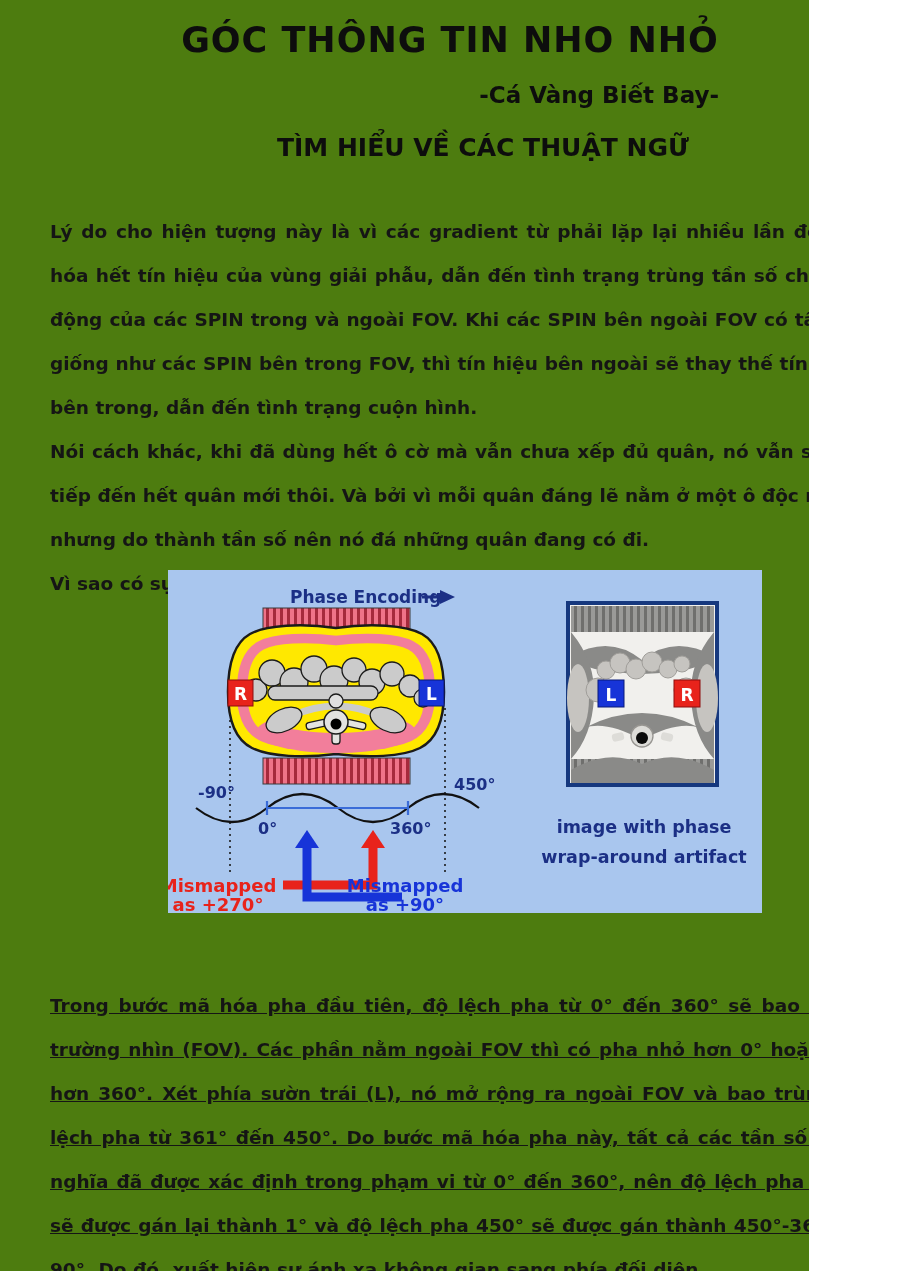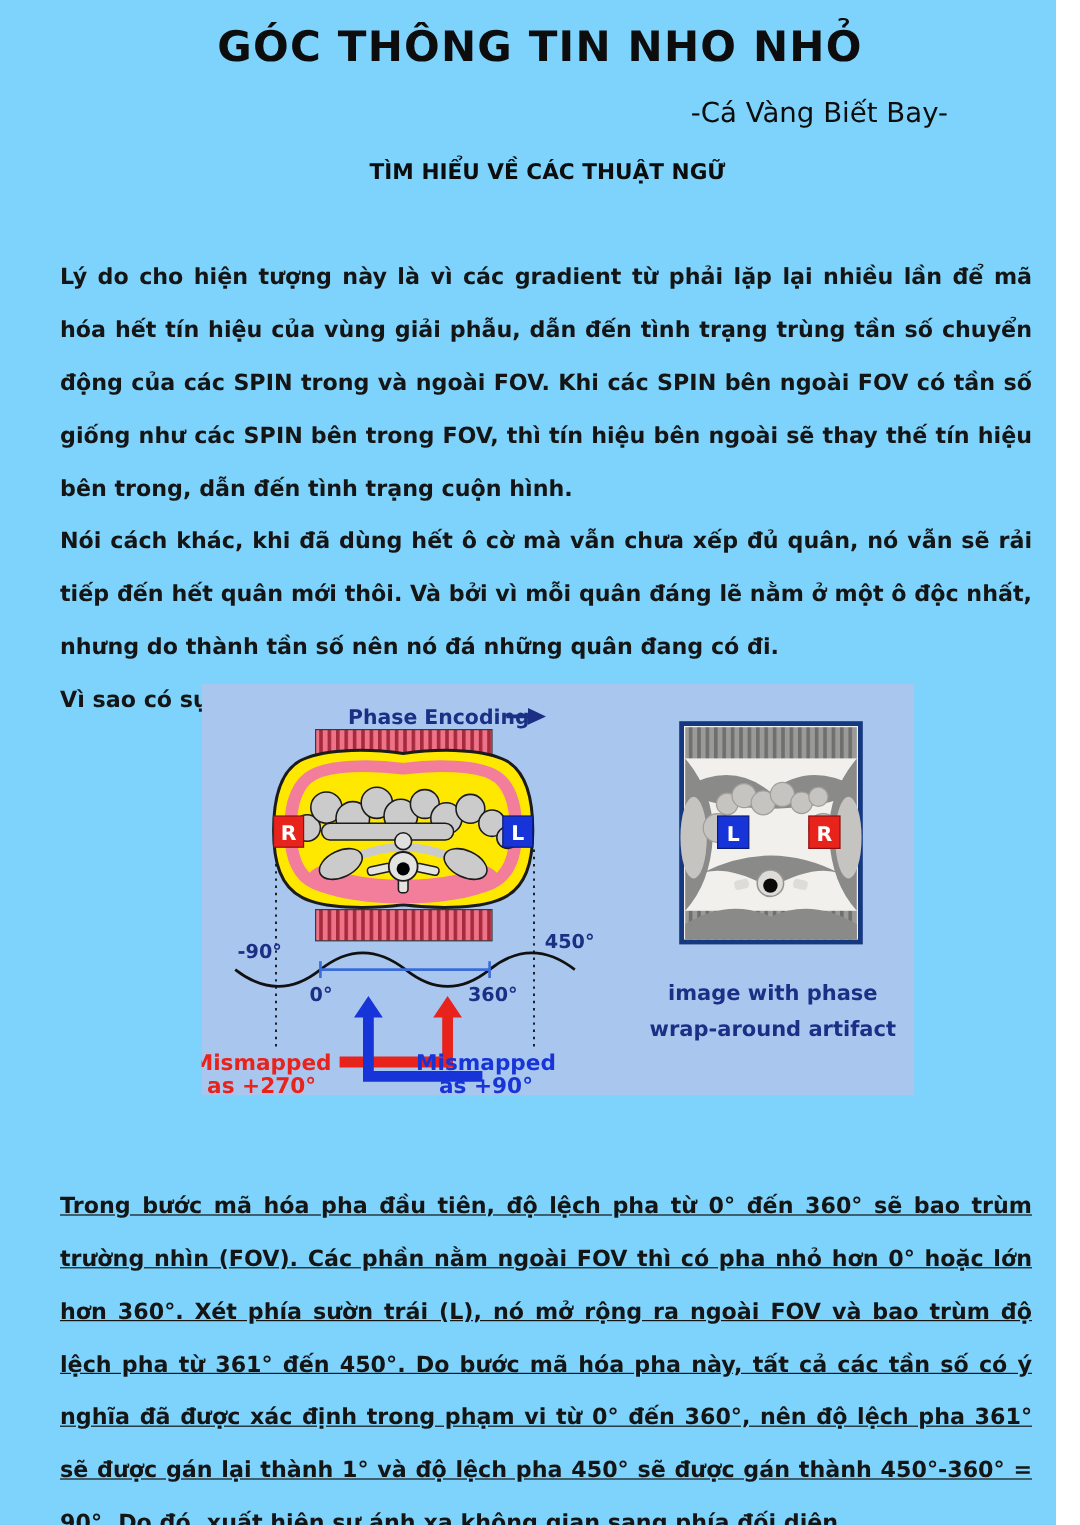--- a/index.html
+++ b/index.html
@@ -1,31 +1,31 @@
 <!DOCTYPE html>
 <html lang="vi"><head>
 <meta charset="utf-8">
 <style>
   html,body{margin:0;padding:0;background:#ffffff;}
   .page{
-    position:relative;width:880px;height:1271px;background:#7dd3fc;
+    position:relative;width:809px;height:1271px;background:#4d7c0f;
     font-family:"DejaVu Sans","Liberation Sans",sans-serif;color:#151515;
     overflow:hidden;
   }
   .page-title{
     position:absolute;top:20px;left:0;width:900px;text-align:center;
     font-size:35px;font-weight:bold;letter-spacing:1px;margin:0;color:#0d0d0d;
   }
   .byline{
     position:absolute;top:82px;right:90px;
-    font-size:23px;font-weight:normal;color:#0d0d0d;text-align:center;
+    font-size:23px;font-weight:bold;color:#0d0d0d;text-align:center;
   }
   .section-heading{
     position:absolute;top:133px;left:277px;
-    font-size:18px;font-weight:bold;color:#0d0d0d;margin-left:31px;
+    font-size:25px;font-weight:bold;color:#0d0d0d;
   }
   .text-block{
     position:absolute;left:50px;width:810px;
     font-size:18.5px;font-weight:bold;line-height:44px;text-align:justify;
   }
   .text-block p{margin:0;}
   .text-upper{top:210px;}
   .question{margin-top:22px;text-align:left;}
   .text-lower{top:984px;text-decoration:underline;}
   .figure-wrap{

